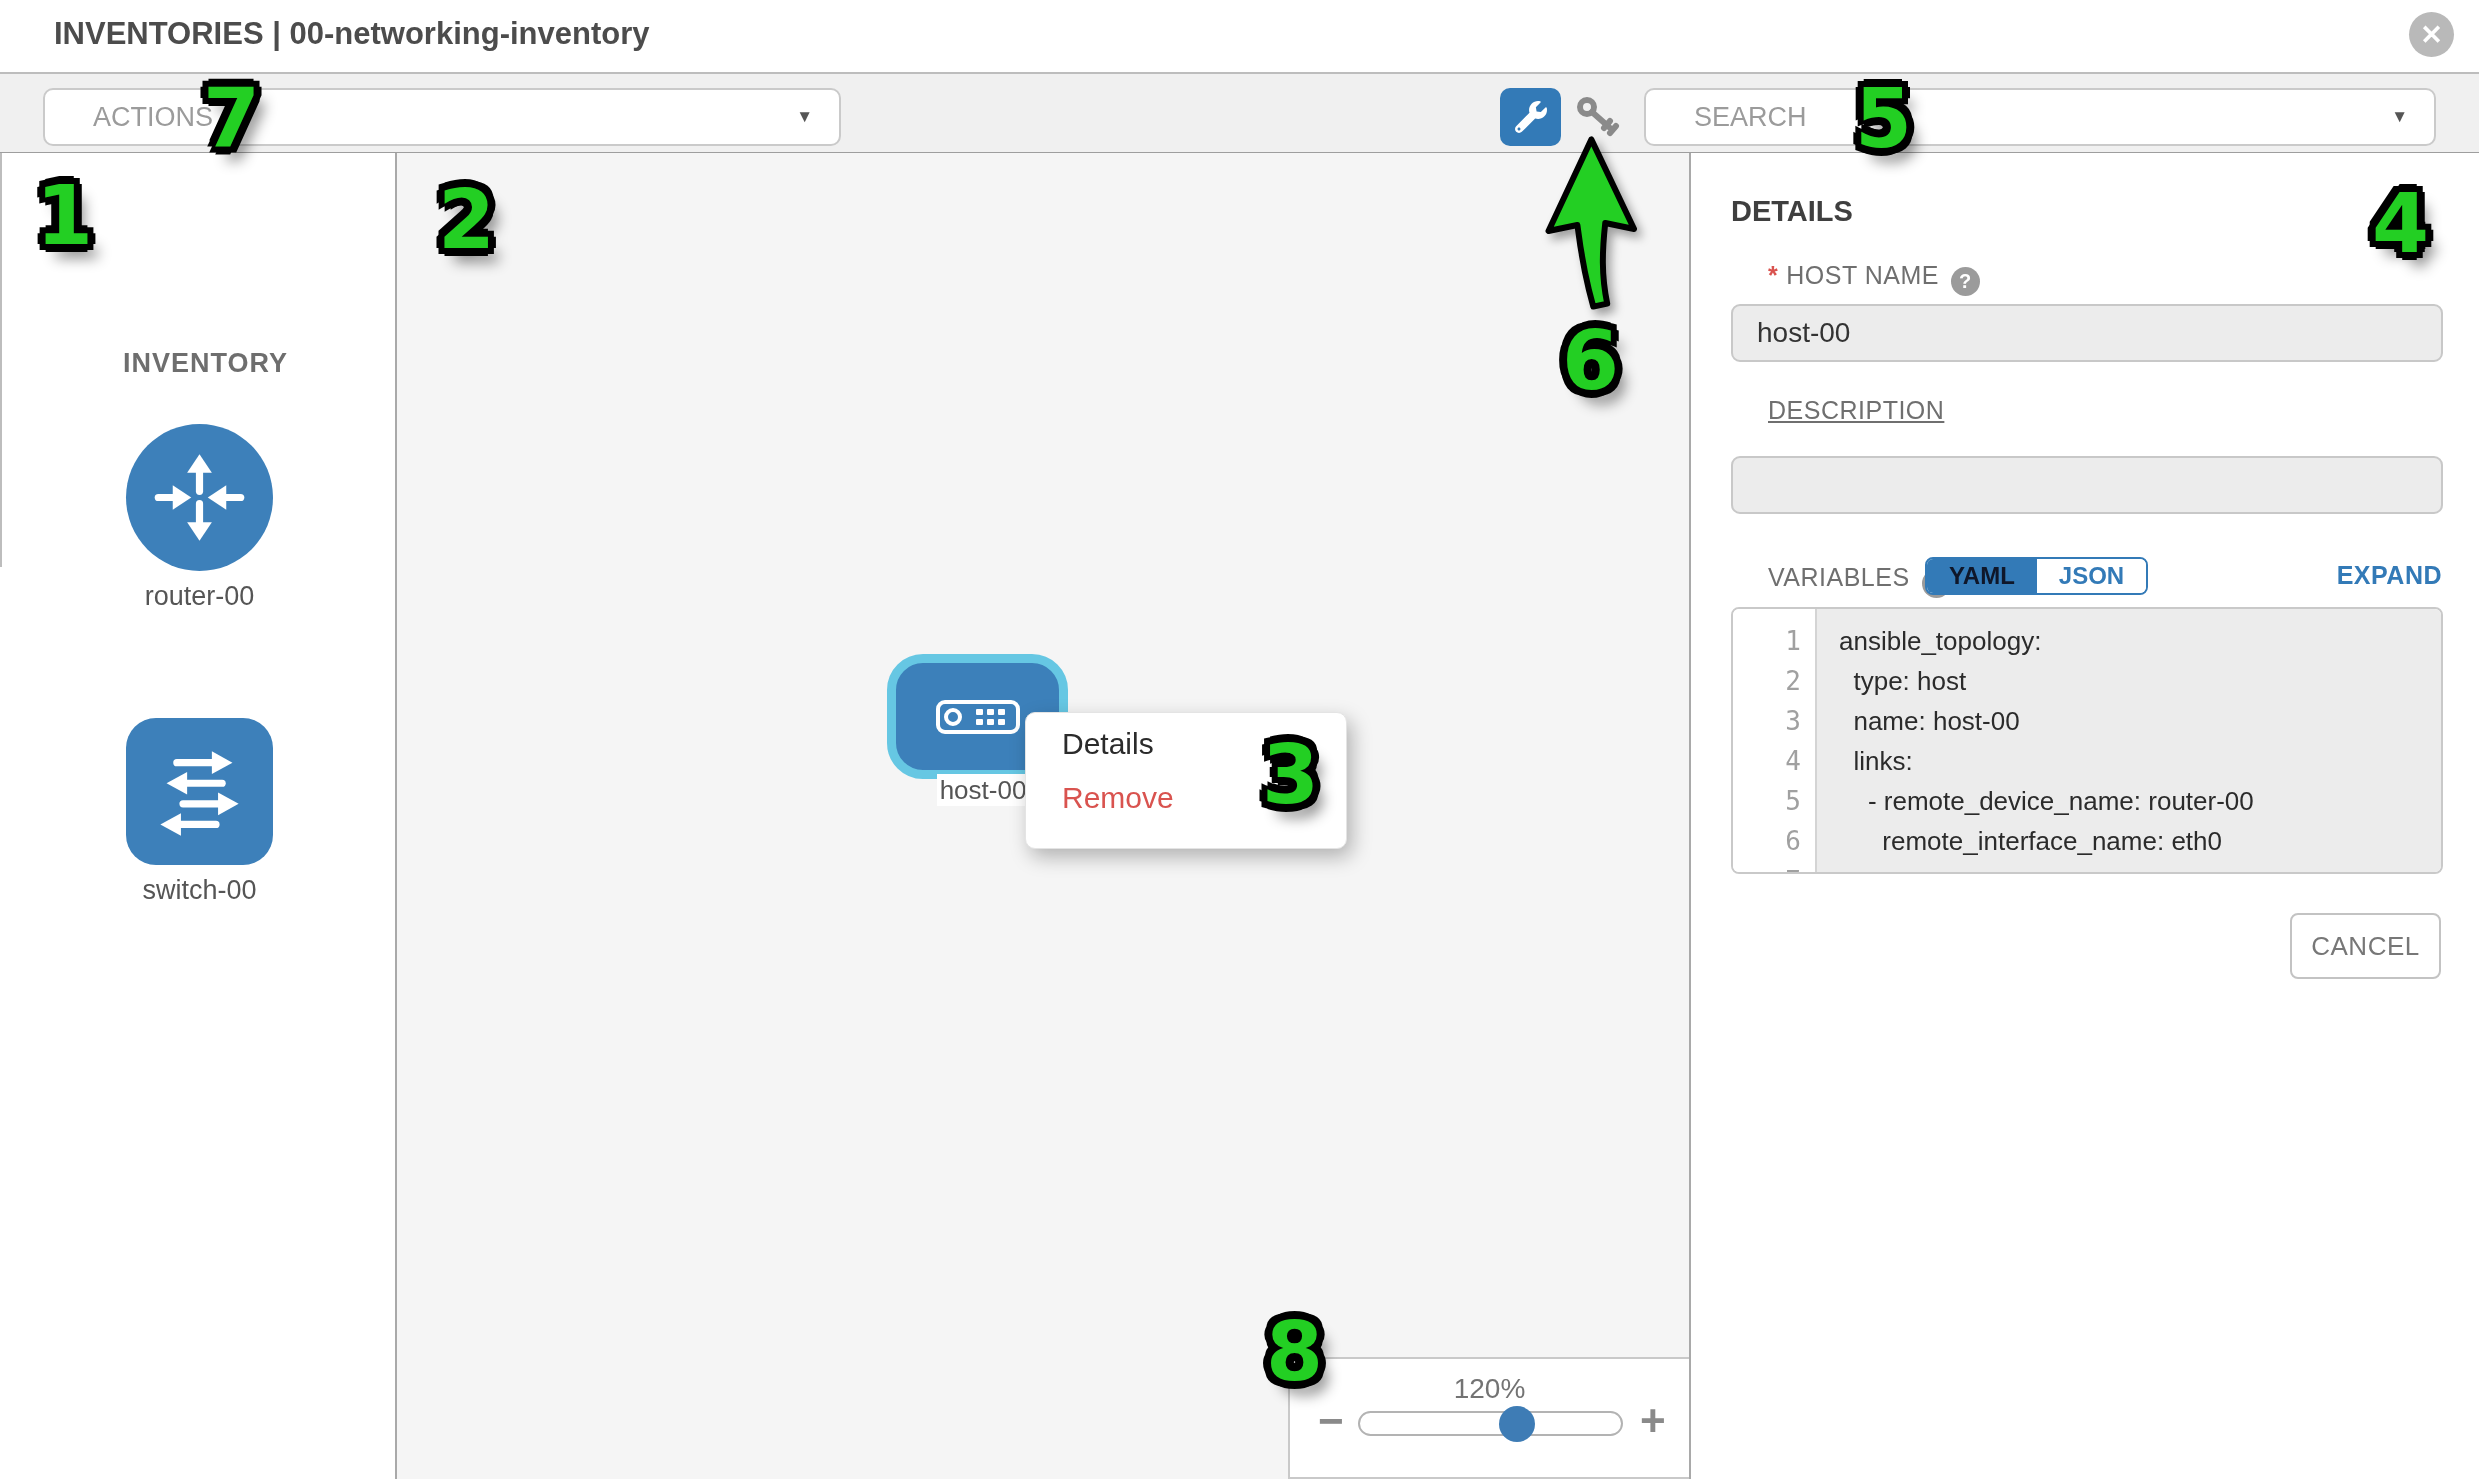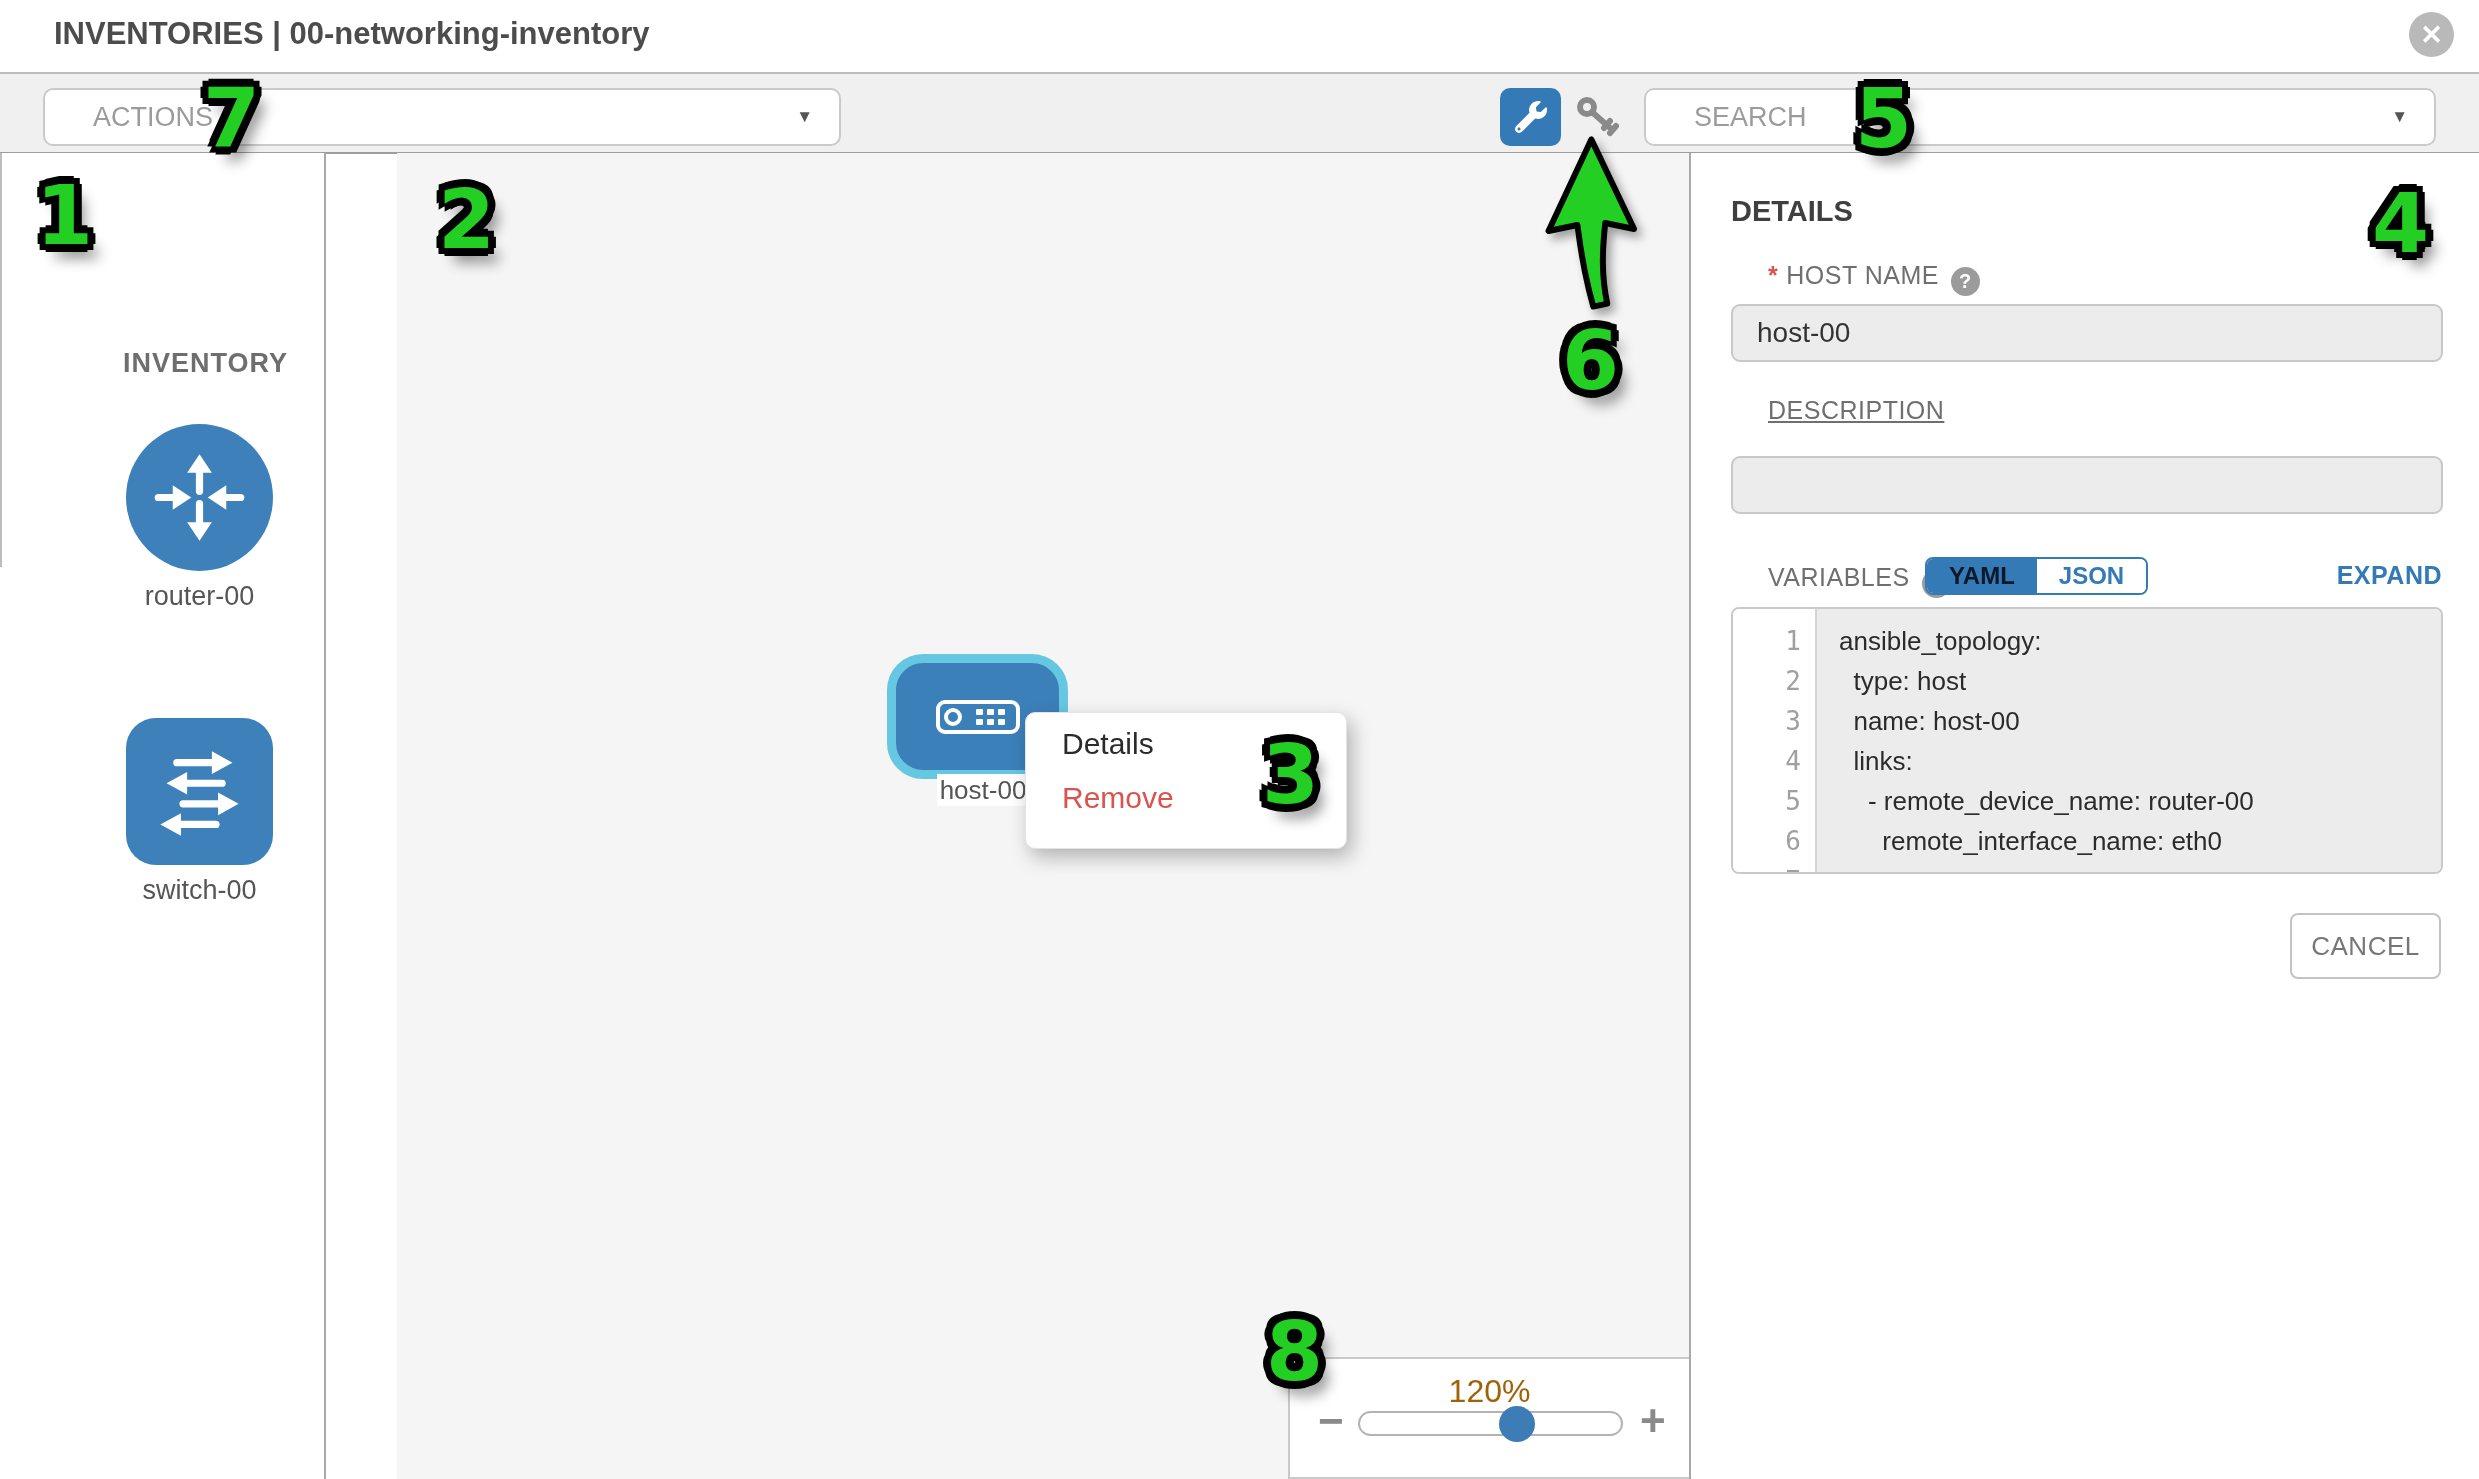--- a/index.html
+++ b/index.html
@@ -20,21 +20,21 @@
             border-radius:10px;box-sizing:border-box;display:flex;align-items:center;}
   .dd-actions{left:43px;width:798px;}
   .dd-search{left:1644px;width:792px;}
   .dd-text{color:#9b9b9b;font-size:27px;padding-left:48px;flex:1;}
   .dd-caret{color:#555;font-size:17px;padding-right:26px;}
   .wrench-btn{position:absolute;left:1500px;top:14px;width:61px;height:58px;background:#337ab7;
               border-radius:10px;display:flex;align-items:center;justify-content:center;cursor:pointer;}
   .key-btn{position:absolute;left:1576px;top:22px;width:46px;height:42px;cursor:pointer;}
 
   
-  .sidebar{position:absolute;left:0;top:153px;width:326px;height:1326px;background:#fff;
+  .sidebar{position:absolute;left:0;top:153px;width:397px;height:1326px;background:#fff;
            border-right:2px solid #a9a9a9;box-sizing:border-box;}
   .sidebar-edge{position:absolute;left:0;top:153px;width:2px;height:414px;background:#bdbdbd;}
   .canvas{position:absolute;left:397px;top:153px;width:1292px;height:1326px;background:#f5f5f5;}
   .rpanel{position:absolute;left:1689px;top:153px;width:791px;height:1326px;background:#fff;
           border-left:2px solid #a9a9a9;box-sizing:border-box;}
 
   
   .inv-title{position:absolute;left:123px;top:195px;font-size:27px;font-weight:bold;color:#6e6e6e;letter-spacing:1px;}
   .palette-item{position:absolute;width:239px;text-align:center;cursor:grab;}
   .pal-router{left:80px;top:271px;}
@@ -52,21 +52,21 @@
   .host-node{left:490px;top:501px;} 
   .node-label{position:absolute;left:540px;top:621px;width:92px;height:32px;background:#fff;
               font-size:26px;color:#555;text-align:center;line-height:32px;}
   .ctx-menu{position:absolute;left:628px;top:559px;width:320px;height:135px;background:#fff;
             border:1px solid #e4e4e4;border-radius:10px;box-shadow:5px 8px 20px rgba(0,0,0,0.28);}
   .ctx-item{padding:14px 0 0 36px;font-size:30px;color:#2b2b2b;cursor:pointer;}
   .ctx-item.danger{color:#d9534f;padding-top:20px;}
 
   .zoom-box{position:absolute;left:891px;top:1204px;width:401px;height:122px;background:#fff;
             border:2px solid #c9c9c9;border-right:none;box-sizing:border-box;}
-  .zoom-level{position:absolute;left:0;top:14px;width:100%;text-align:center;font-size:32px;color:#a16207;}
+  .zoom-level{position:absolute;left:0;top:14px;width:100%;text-align:center;font-size:28px;color:#737373;}
   .zoom-minus,.zoom-plus{position:absolute;top:42px;font-size:44px;font-weight:bold;color:#8a8a8a;cursor:pointer;line-height:40px;}
   .zoom-minus{left:28px;}
   .zoom-plus{left:350px;}
   .zoom-track{position:absolute;left:68px;top:52px;width:265px;height:25px;background:#fff;
               border:2px solid #b3b3b3;border-radius:14px;box-sizing:border-box;cursor:pointer;}
   .zoom-thumb{position:absolute;left:60%;top:50%;width:36px;height:36px;margin:-18px 0 0 -18px;
               border-radius:50%;background:#3e7cb5;cursor:grab;}
 
   
   .rp-title{position:absolute;left:1731px;top:195px;font-size:29px;font-weight:bold;color:#3f3f3f;}

